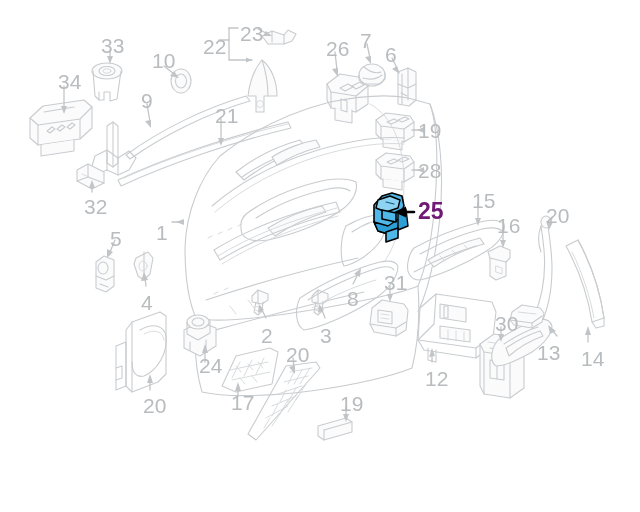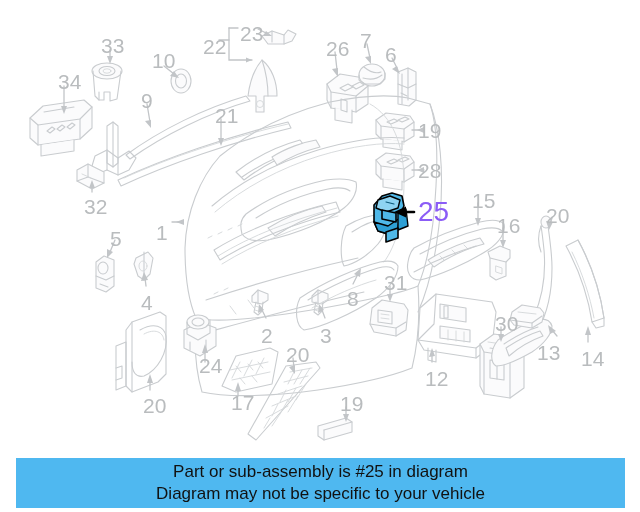--- a/index.html
+++ b/index.html
@@ -9,21 +9,21 @@
   .cal{
     position:absolute;
     color:#b9bcbe;
     font-family:"Liberation Sans",sans-serif;
     font-size:21px;
     line-height:21px;
     letter-spacing:0px;
     white-space:nowrap;
     user-select:none;
   }
-  .cal.hl{color:#8b5cf6;font-size:28px;font-weight:400;}
+  .cal.hl{color:#701a75;font-size:23px;font-weight:700;}
   #banner{
     position:absolute;
     left:16px;
     top:458px;
     width:609px;
     height:50px;
     background:#4fb8f0;
     display:flex;
     flex-direction:column;
     align-items:center;
@@ -496,18 +496,14 @@
     <span class="cal" style="left:326px;top:38px;">26</span>
     <span class="cal" style="left:418px;top:120px;">19</span>
     <span class="cal" style="left:418px;top:160px;">28</span>
     <span class="cal" style="left:58px;top:71px;">34</span>
     <span class="cal" style="left:495px;top:313px;">30</span>
     <span class="cal" style="left:384px;top:272px;">31</span>
     <span class="cal" style="left:84px;top:196px;">32</span>
     <span class="cal" style="left:101px;top:35px;">33</span>
   </div>
 
-  <div id="banner">
-    <div class="bl">Part or sub-assembly is #25 in diagram</div>
-    <div class="bl">Diagram may not be specific to your vehicle</div>
-  </div>
 
 </div>
 
 </body></html>

